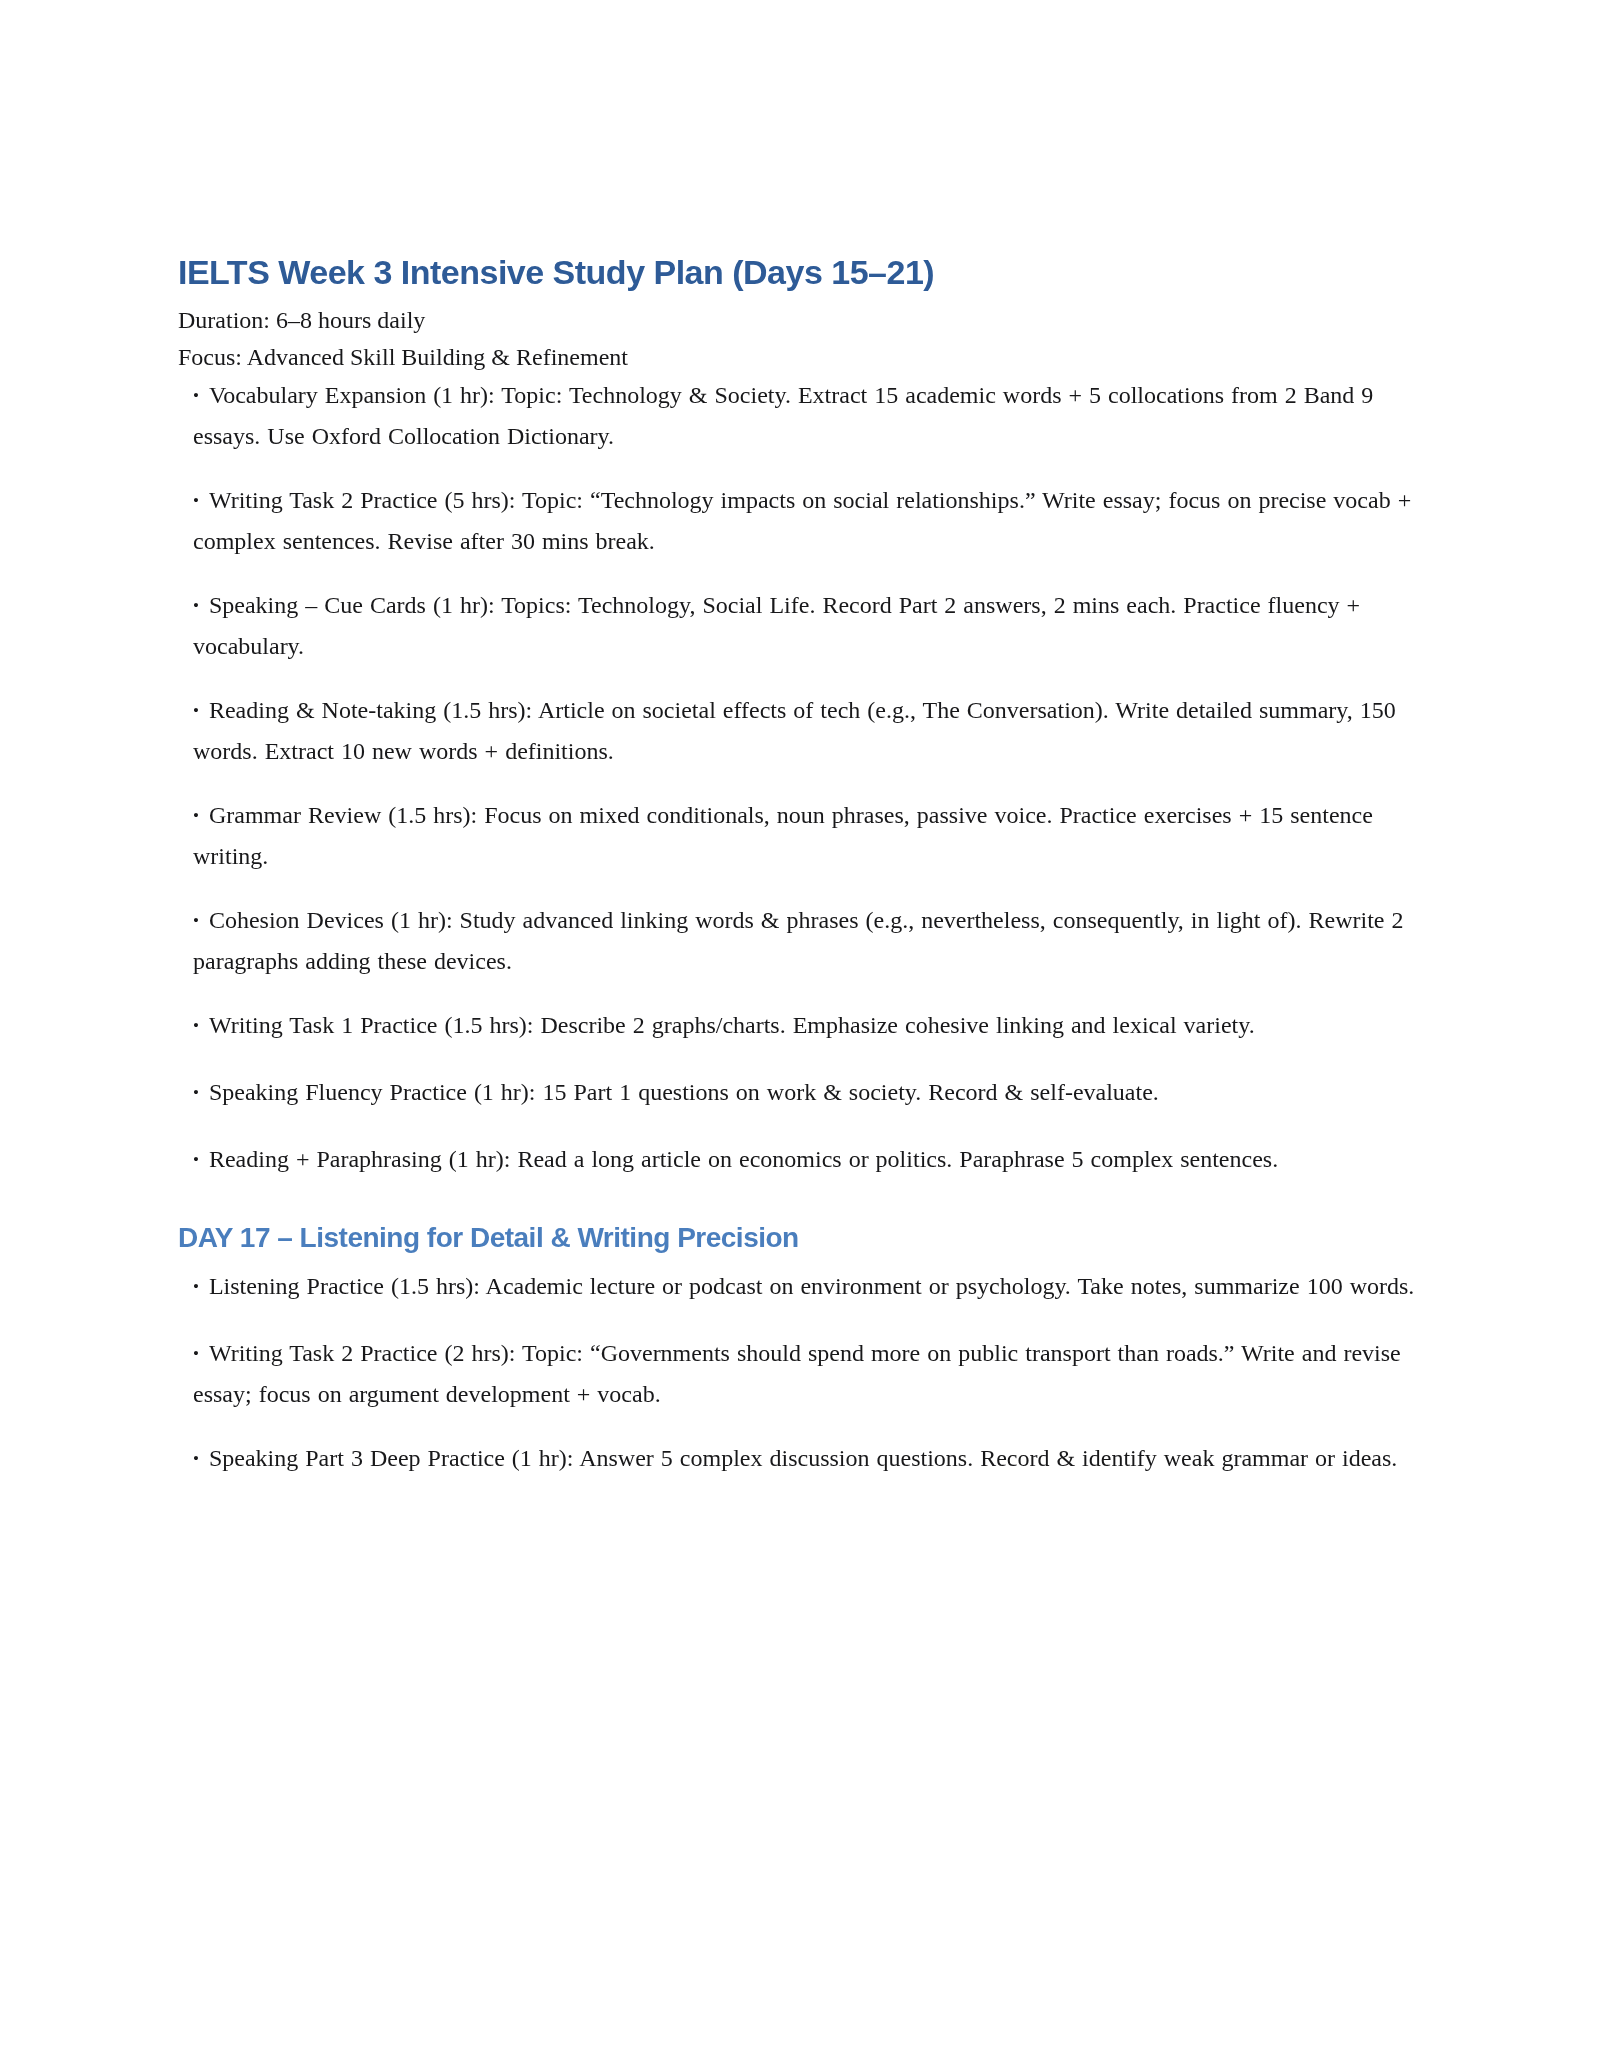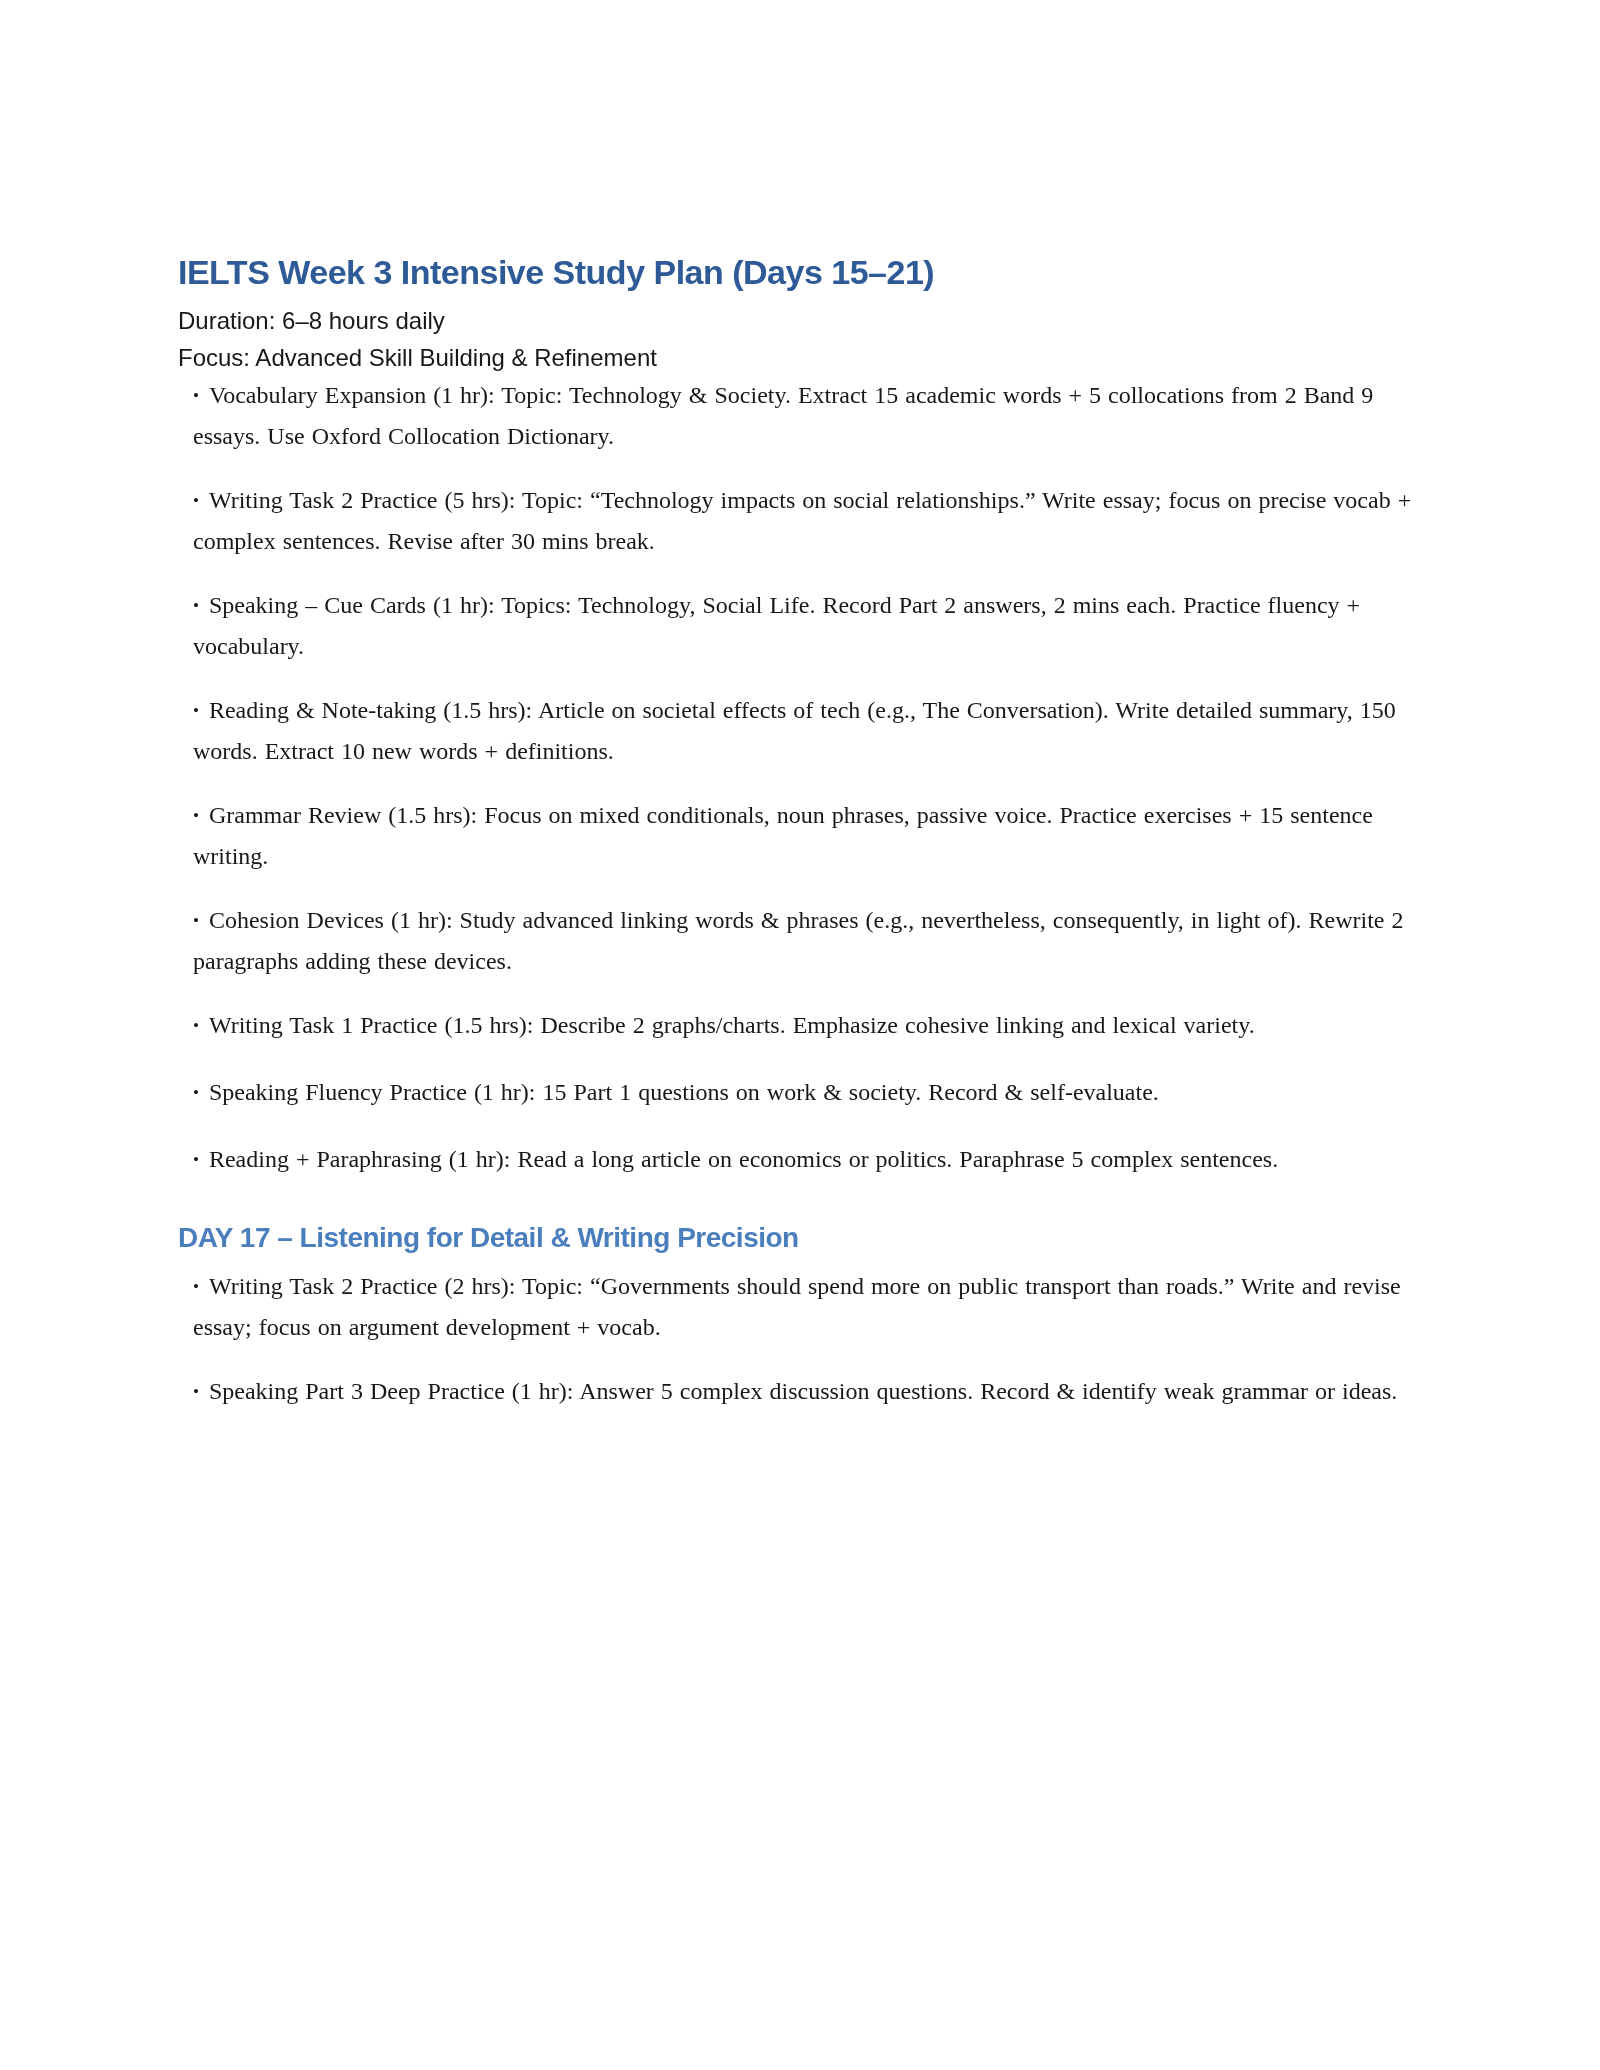--- a/index.html
+++ b/index.html
@@ -28,21 +28,21 @@
   .doc-title {
     font-family: "Liberation Sans", sans-serif;
     font-weight: bold;
     font-size: 34px;
     line-height: 40px;
     letter-spacing: -0.5px;
     color: var(--accent-title);
     margin: 0 0 10px 0;
   }
   .meta-line {
-    font-family: Liberation Sans, sans-serif;
+    font-family: Liberation Serif, serif;
     font-size: 24px;
     line-height: 37px;
     color: var(--body-text);
     margin: 0;
   }
   .day-heading {
     font-family: "Liberation Sans", sans-serif;
     font-weight: bold;
     font-size: 28px;
     line-height: 34px;
@@ -85,17 +85,18 @@
   <section>
     <p class="item"><span class="bullet">•</span><span>Grammar Review (1.5 hrs): Focus on mixed conditionals, noun phrases, passive voice. Practice exercises + 15 sentence writing.</span></p>
     <p class="item"><span class="bullet">•</span><span>Cohesion Devices (1 hr): Study advanced linking words &amp; phrases (e.g., nevertheless, consequently, in light of). Rewrite 2 paragraphs adding these devices.</span></p>
     <p class="item"><span class="bullet">•</span><span>Writing Task 1 Practice (1.5 hrs): Describe 2 graphs/charts. Emphasize cohesive linking and lexical variety.</span></p>
     <p class="item"><span class="bullet">•</span><span>Speaking Fluency Practice (1 hr): 15 Part 1 questions on work &amp; society. Record &amp; self-evaluate.</span></p>
     <p class="item"><span class="bullet">•</span><span>Reading + Paraphrasing (1 hr): Read a long article on economics or politics. Paraphrase 5 complex sentences.</span></p>
   </section>
 
   <section>
     <h2 class="day-heading">DAY 17 – Listening for Detail &amp; Writing Precision</h2>
+    <p class="item"><span class="bullet">•</span><span>Listening Practice (1.5 hrs): Academic lecture or podcast on environment or psychology. Take notes, summarize 100 words.</span></p>
     <p class="item"><span class="bullet">•</span><span>Writing Task 2 Practice (2 hrs): Topic: “Governments should spend more on public transport than roads.” Write and revise essay; focus on argument development + vocab.</span></p>
     <p class="item"><span class="bullet">•</span><span>Speaking Part 3 Deep Practice (1 hr): Answer 5 complex discussion questions. Record &amp; identify weak grammar or ideas.</span></p>
   </section>
 
 </div>
 
 </body></html>

